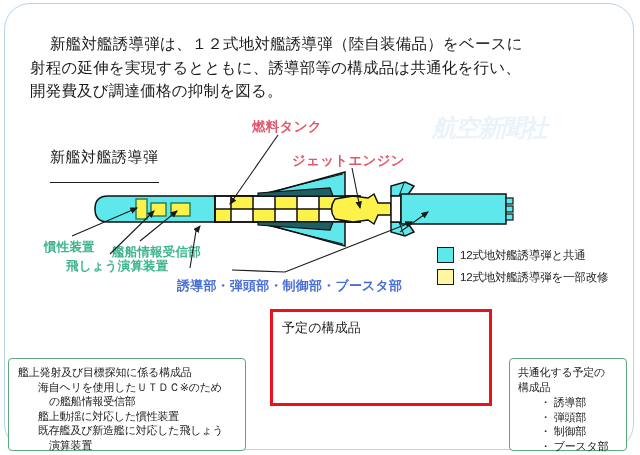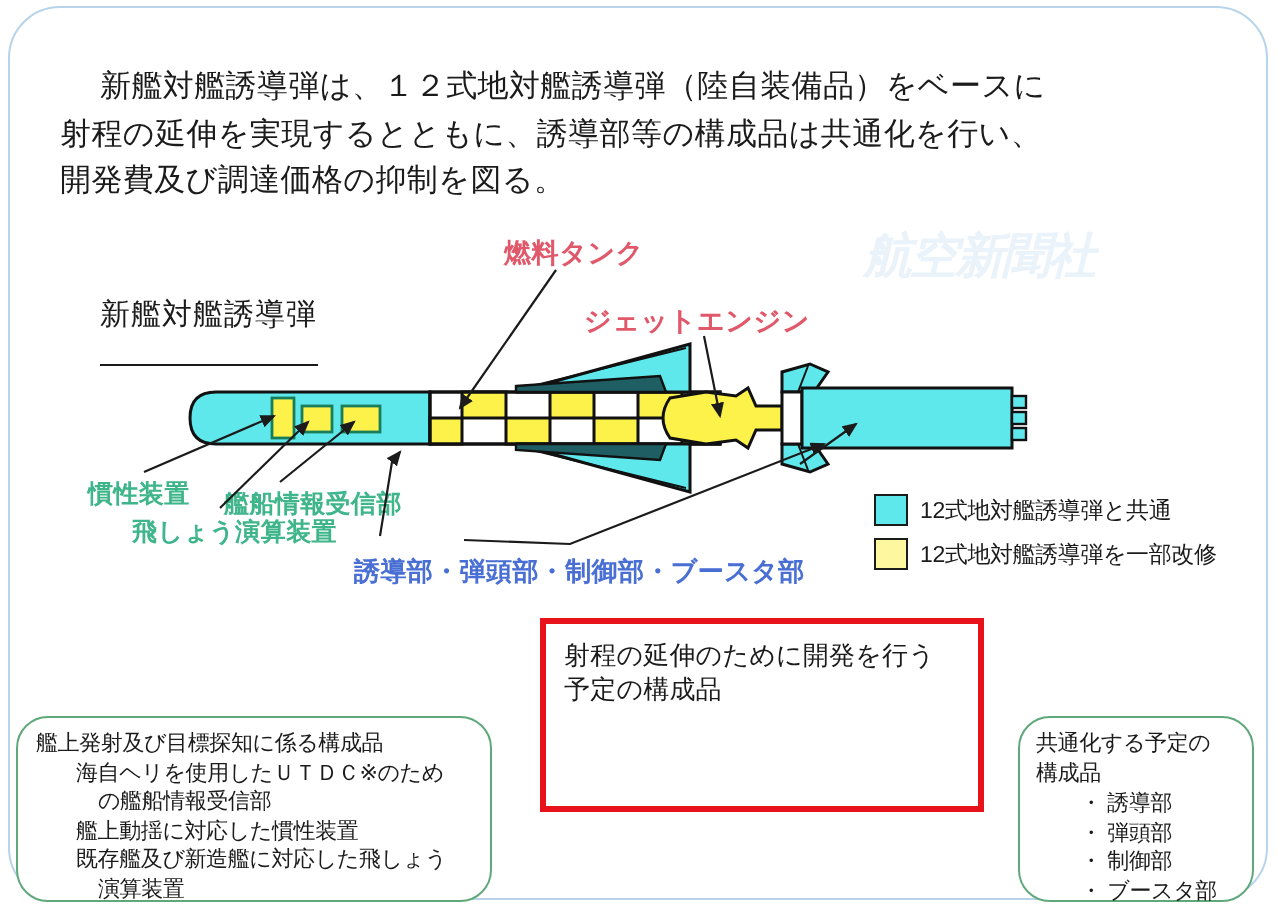--- a/index.html
+++ b/index.html
@@ -158,21 +158,21 @@
     font-size: 13px;
     color: #1b1b1b;
     line-height: 18px;
   }
   .red-box .rb-item { white-space: nowrap; }
 
   
   .green-box {
     position: absolute;
     border: 1.4px solid #5fa87a;
-    border-radius: 16px;
+    border-radius: 4px;
     background: #ffffff;
     box-sizing: border-box;
   }
   #box-left {
     left: 8px;
     top: 358px;
     width: 238px;
     height: 93px;
     padding: 6px 7px 0 9px;
   }
@@ -312,21 +312,20 @@
       <span class="legend-text">12式地対艦誘導弾と共通</span>
     </div>
     <div class="legend-row">
       <span class="legend-swatch" style="background:#fdf7a0"></span>
       <span class="legend-text">12式地対艦誘導弾を一部改修</span>
     </div>
   </div>
 
   <div class="red-box">
     <div class="rb-head">
-      <div>射程の延伸のために開発を行う</div>
       <div>予定の構成品</div>
     </div>
   </div>
 
   <div class="green-box" id="box-left">
     <div class="gb-head">艦上発射及び目標探知に係る構成品</div>
     <div class="gb-list">
       <div>
         <span class="gb-item">海自ヘリを使用したＵＴＤＣ※のため</span>
         <div class="gb-cont">の艦船情報受信部</div>

